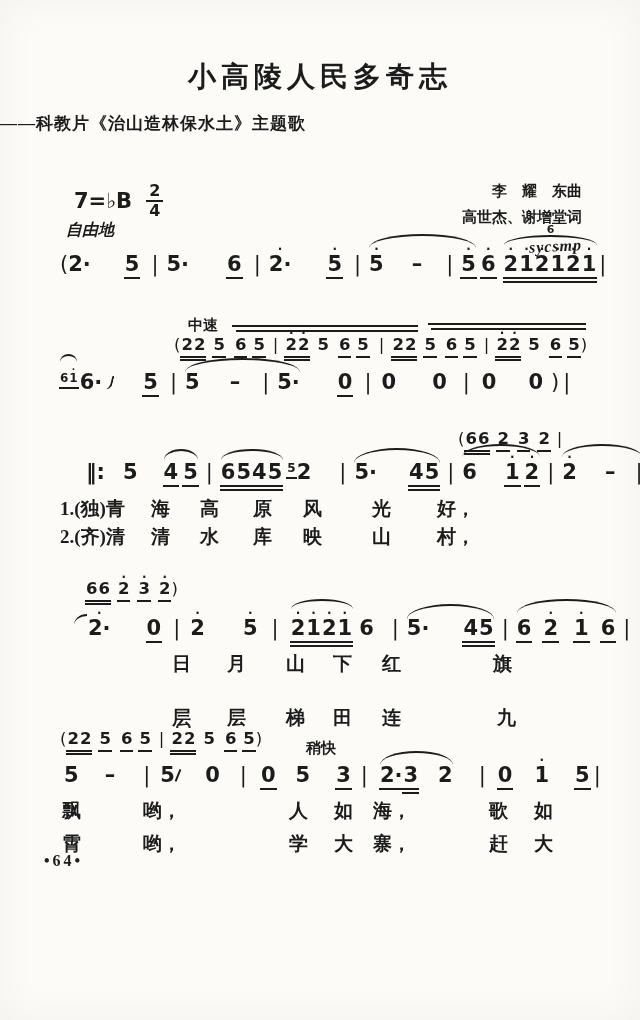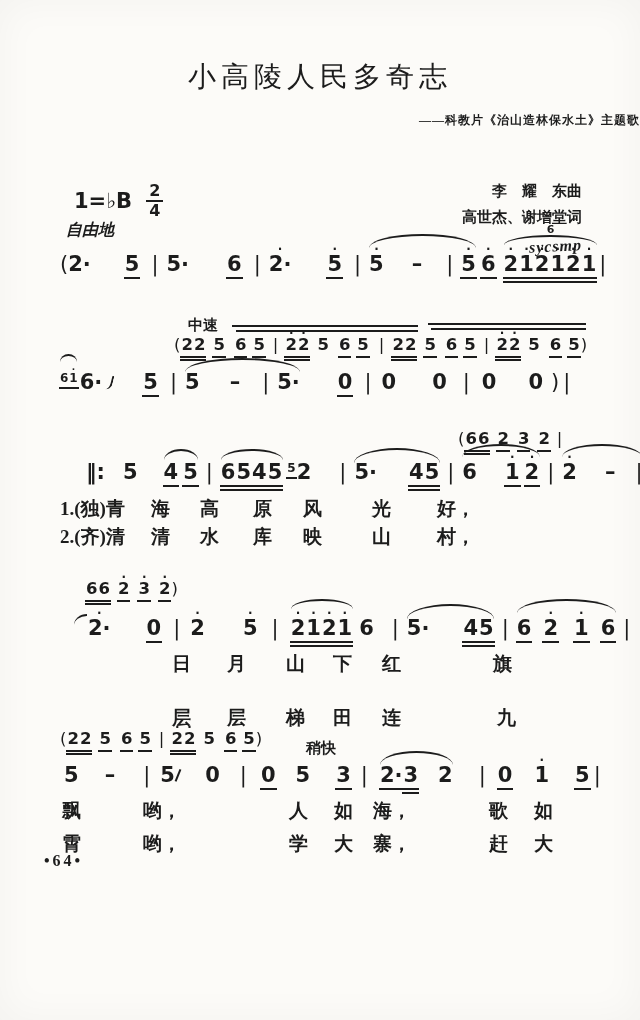--- a/index.html
+++ b/index.html
@@ -1,22 +1,22 @@
 <!DOCTYPE html>
 <html><head>
 <meta charset="utf-8">
 <style>
   html,body{margin:0;padding:0;background:#e8e6e1;}
   .page{position:relative;width:640px;height:1020px;margin:0 auto;background:#fcfbf8;
         color:#1c1c1c;font-family:"Liberation Serif",serif;overflow:hidden;
         box-shadow:inset 0 0 40px rgba(0,0,0,0.04);}
   .title{position:absolute;top:58px;left:0;width:100%;margin:0;text-align:center;
-         font-size:28px;font-weight:400;letter-spacing:5px;}
-  .subtitle{position:absolute;top:112px;left:0;width:100%;text-align:right;
-            font-size:12px;font-weight:700;letter-spacing:1px;}
+         font-size:28px;font-weight:700;letter-spacing:5px;}
+  .subtitle{position:absolute;top:112px;left:0;width:100%;text-align:left;
+            font-size:17px;font-weight:700;letter-spacing:1px;}
   .keysig{position:absolute;top:183px;left:74px;font-size:21px;font-weight:700;
           font-family:"DejaVu Sans",sans-serif;display:flex;align-items:center;}
   .meter{display:inline-flex;flex-direction:column;align-items:center;margin-left:14px;
          font-size:16px;line-height:1;}
   .meter .num{border-bottom:2px solid #1c1c1c;padding:0 3px 1px;}
   .meter .den{padding-top:1px;}
   .credits{position:absolute;top:178px;right:58px;text-align:right;font-size:15px;
            font-weight:700;line-height:1.75;}
   .sig{font-style:italic;font-weight:700;font-size:16px;letter-spacing:1px;
        transform:rotate(-3deg);transform-origin:right;}
@@ -56,21 +56,21 @@
           letter-spacing:3px;}
 </style>
 </head>
 <body>
 
 <div class="page">
   <h1 class="title">小高陵人民多奇志</h1>
   <div class="subtitle">——科教片《治山造林保水土》主题歌</div>
 
   <div class="keysig">
-    <span>1=♭B</span>
+    <span>7=♭B</span>
     <span class="meter">
       <span class="num">2</span>
       <span class="den">4</span>
     </span>
   </div>
 
   <div class="credits">
     <div>李　耀　东曲</div>
     <div>高世杰、谢增堂词</div>
     <div class="sig">sycsmp</div>

